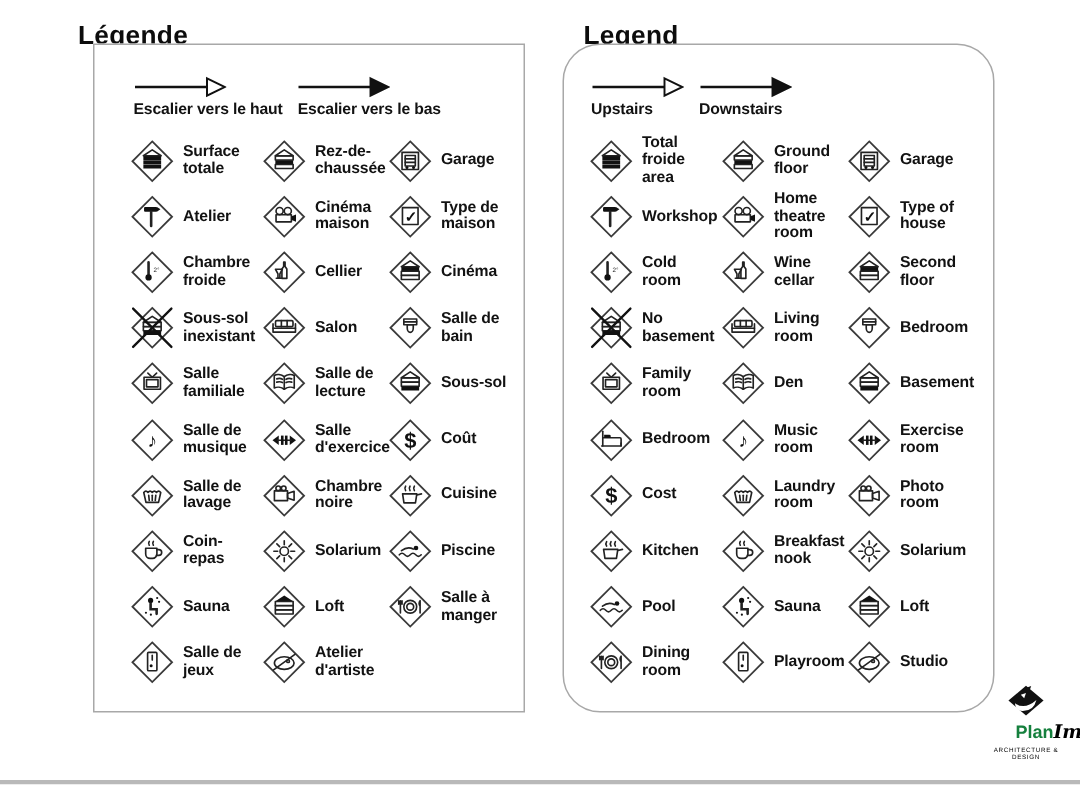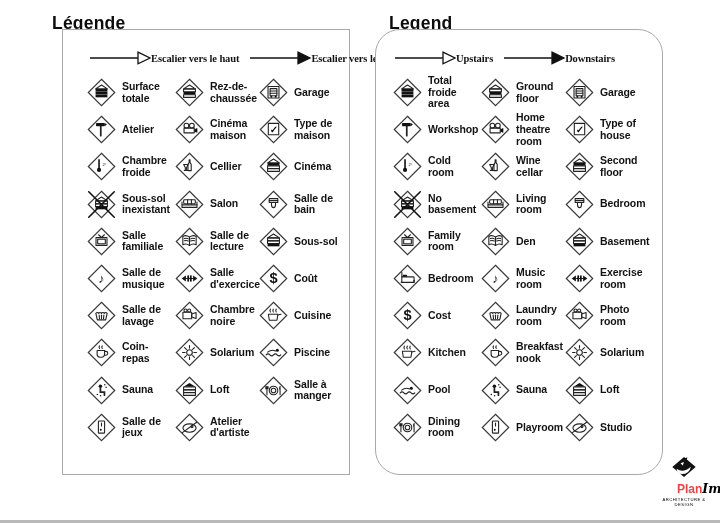--- a/index.html
+++ b/index.html
@@ -17,21 +17,21 @@
   #title-en{left:389px;}
   .panel{
     position:absolute;top:29px;width:288px;height:446px;
     border:1px solid #a8a8a8;background:#fff;box-sizing:border-box;
   }
   #panel-fr{left:62px;}
   #panel-en{left:375px;border-radius:25px;}
   .arrows{display:flex;gap:10px;margin-top:20px;}
   .p-fr .arrows{margin-left:26px;}
   .p-en .arrows{margin-left:18px;}
-  .arrowblk{display:flex;font-family:Liberation Serif, serif;}
+  .arrowblk{display:flex;flex-direction:column;}
   .arrowblk svg{display:block;}
   .arrlbl,.lbl{
     font-size:10.5px;line-height:1.1;font-weight:bold;letter-spacing:-.1px;color:#121212;
   }
   .arrlbl{margin-top:3px;white-space:nowrap;}
   .grid{
     display:grid;grid-template-columns:88px 84px 92px;grid-auto-rows:37.2px;
     margin-top:9px;align-items:center;
   }
   .p-fr .grid{margin-left:23px;}
@@ -43,21 +43,21 @@
   
   .dm{fill:#fff;stroke:#3a3a3a;stroke-width:1.3;}
   .ln{fill:none;stroke:#222;stroke-width:1.2;stroke-linecap:round;stroke-linejoin:round;}
   .ln2{fill:none;stroke:#222;stroke-width:1.9;stroke-linecap:round;}
   .fl{fill:#111;stroke:none;}
   .tx{fill:#111;font-family:"Liberation Sans",sans-serif;}
   
   #logo{position:absolute;right:5px;top:456px;width:62px;text-align:center;}
   #logo svg{display:block;margin:0 auto 1px auto;}
   .logo-line{white-space:nowrap;line-height:1;}
-  .logo-bold{font-weight:bold;font-size:12px;color:#ef4444;padding-left:24px;}
+  .logo-bold{font-weight:bold;font-size:12px;color:#15803d;padding-left:24px;}
   .logo-script{font-family:"DejaVu Serif",serif;font-style:italic;font-weight:bold;font-size:12.5px;color:#000;}
   .logo-tag{font-size:4.2px;letter-spacing:.45px;color:#000;margin-top:1px;}
   #bottom-bar{position:absolute;left:0;bottom:0;width:720px;height:3px;background:#b9b9b9;}
 </style>
 </head>
 <body>
 
 <h1 class="title" id="title-fr">Légende</h1>
 <h1 class="title" id="title-en">Legend</h1>
 

